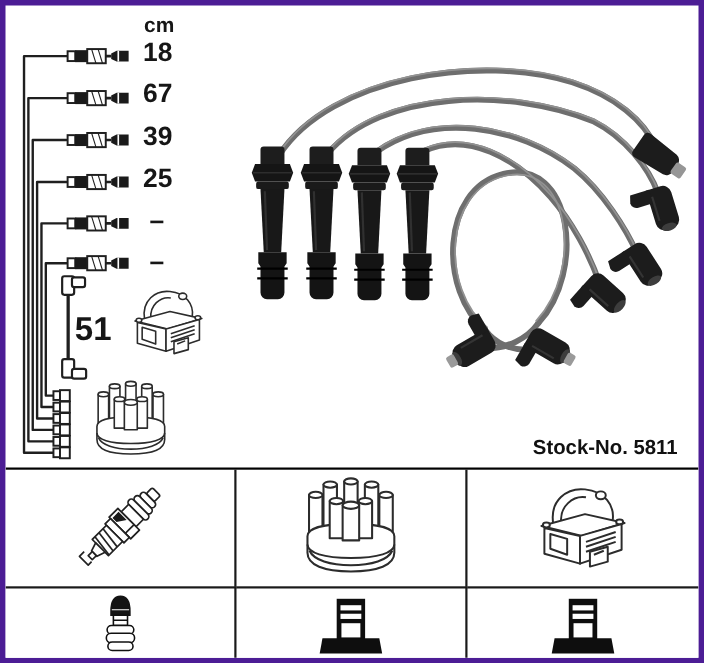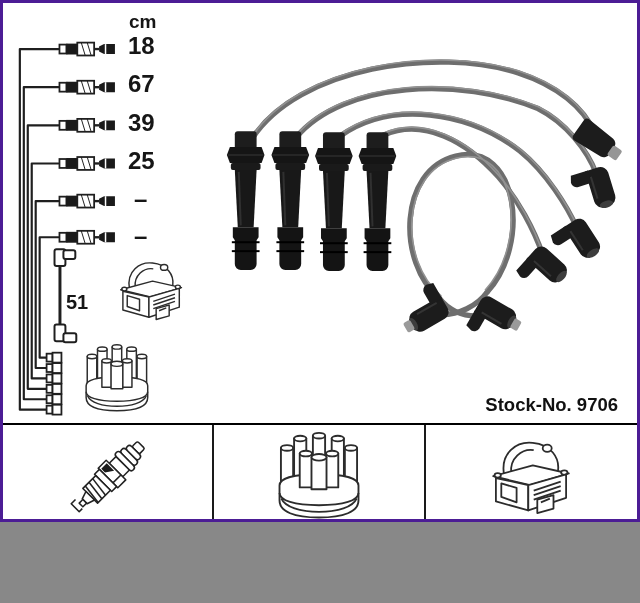--- a/index.html
+++ b/index.html
@@ -1,28 +1,28 @@
 <!DOCTYPE html>
 <html><head>
 <meta charset="utf-8">
 <style>
   html,body{margin:0;padding:0;background:#888;}
   .page{
-    position:relative; width:640px; height:522px; box-sizing:border-box;
-    background:#ffffff; border:3px solid #4c1d95; overflow:hidden;
+    position:relative; width:640px; height:603px; box-sizing:border-box;
+    background:#ffffff; border:5px solid #4c1d95; overflow:hidden;
     font-family:"Liberation Sans", sans-serif; color:#141414;text-decoration:underline;
   }
   .art{position:absolute; left:0; top:0;}
   .lbl{position:absolute; font-weight:700; color:#161616; white-space:nowrap;}
   .lbl-cm{left:126px; top:8px;  font-size:19px;}
   .len   {left:125px; font-size:24px; line-height:26px;}
   .len-0{top:30px;} .len-1{top:68px;} .len-2{top:107px;}
   .len-3{top:145px;} .len-4{top:183px;} .len-5{top:220px;}
   .len-4,.len-5{left:131px;}
-  .lbl-51{left:63px; top:288px; font-size:20px;}
+  .lbl-51{left:63px; top:278px; font-size:30px;}
   .code {position:absolute; right:17px; top:358px; font-size:26px; font-weight:700; letter-spacing:-0.5px; color:#111;}
   .stock{position:absolute; right:19px; top:391px; font-size:18.5px; font-weight:700; color:#111;}
   .legend{
     position:absolute; left:0; right:0; top:420px; height:177px;
     display:grid; grid-template-columns:1fr 1fr 1fr; grid-template-rows:106px 1fr;
     border-top:2px solid #000; background:#fff;
   }
   .cell{display:flex; align-items:center; justify-content:center; overflow:hidden;}
   .c-r1c1,.c-r1c2,.c-r2c1,.c-r2c2{border-right:2px solid #1a1a1a;}
   .c-r2c1,.c-r2c2,.c-r2c3{border-top:2px solid #1a1a1a;}
@@ -249,21 +249,21 @@
 
   <div class="lbl lbl-cm">cm</div>
   <div class="lbl len len-0">18</div>
   <div class="lbl len len-1">67</div>
   <div class="lbl len len-2">39</div>
   <div class="lbl len len-3">25</div>
   <div class="lbl len len-4">–</div>
   <div class="lbl len len-5">–</div>
   <div class="lbl lbl-51">51</div>
 
-  <div class="stock">Stock-No. 9706</div>
+  <div class="stock">Stock-No. 5811</div>
 
   <div class="legend">
     <div class="cell c-r1c1">
       <svg viewBox="0 0 120 120" width="104" height="104">
           <use href="#sym-plug"></use>
         </svg>
     </div>
     <div class="cell c-r1c2">
       <svg viewBox="0 0 100 100" width="94" height="94">
           <use href="#sym-cap"></use>

